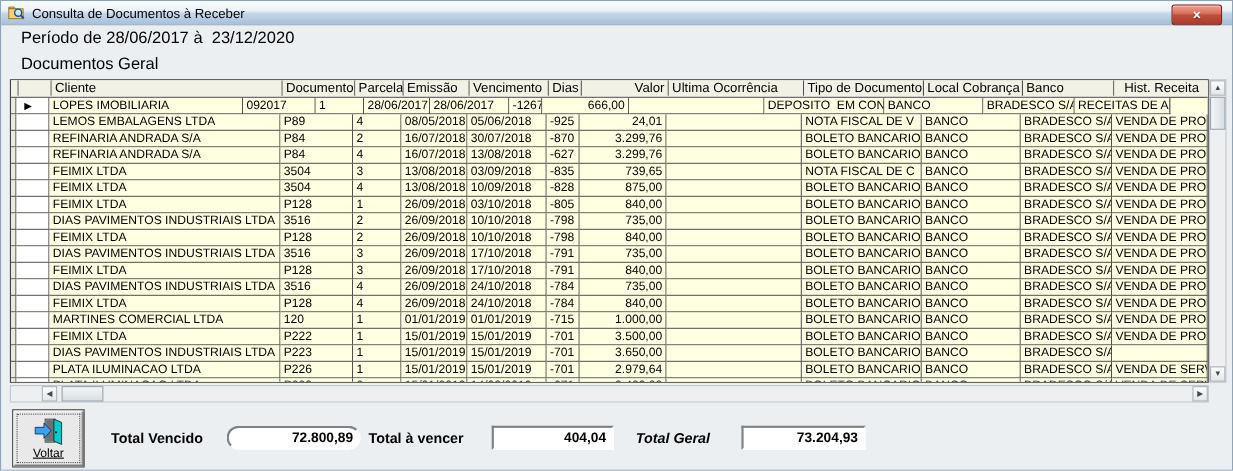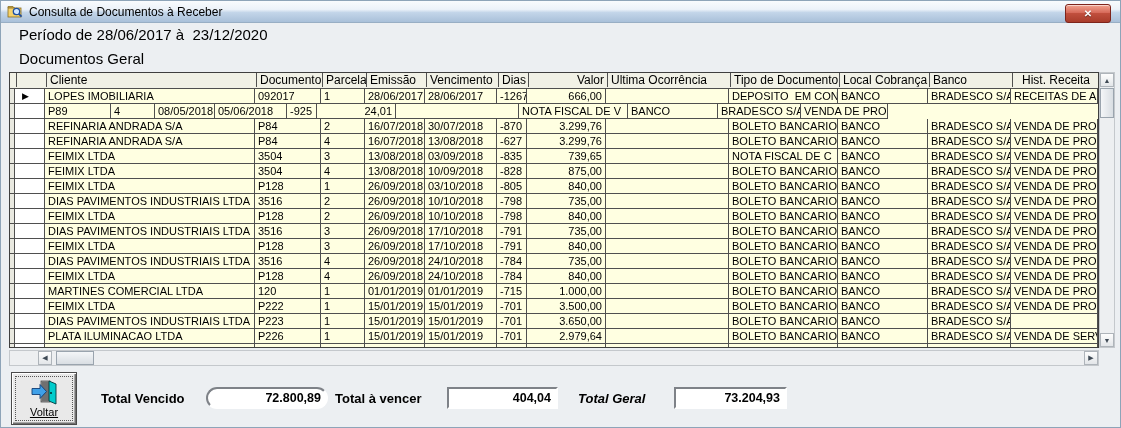--- a/index.html
+++ b/index.html
@@ -97,36 +97,37 @@
         <div class="hcell" style="width: 123px;">Ultima Ocorrência</div>
         <div class="hcell" style="width: 109px;">Tipo de Documento</div>
         <div class="hcell" style="width: 90px;">Local Cobrança</div>
         <div class="hcell" style="width: 83px;">Banco</div>
         <div class="hcell" style="width: 87px; text-align: center;">Hist. Receita</div>
       </div>
     <div id="gbody">
         <div class="grow">
           <div class="cell void" style="width: 5px;"></div>
           <div class="cell sel" style="width: 30px;"><span class="marker">▶</span></div>
-          <div class="cell" style="width: 210px;">LOPES IMOBILIARIA</div>
+          <div class="cell" style="width: 176px;">LOPES IMOBILIARIA</div>
           <div class="cell" style="width: 66px;">092017</div>
           <div class="cell" style="width: 44px;">1</div>
           <div class="cell" style="width: 60px;">28/06/2017</div>
           <div class="cell" style="width: 72px;">28/06/2017</div>
           <div class="cell" style="width: 30px;">-1267</div>
           <div class="cell right" style="width: 79px;">666,00</div>
           <div class="cell" style="width: 123px;"></div>
           <div class="cell" style="width: 109px;">DEPOSITO  EM CON</div>
           <div class="cell" style="width: 90px;">BANCO</div>
           <div class="cell" style="width: 83px;">BRADESCO S/A</div>
           <div class="cell" style="width: 87px;">RECEITAS DE ALU</div>
         </div>
         <div class="grow">
           <div class="cell void" style="width: 5px;"></div>
           <div class="cell sel" style="width: 30px;"></div>
+          <div class="cell" style="width: 210px;">LEMOS EMBALAGENS LTDA</div>
           <div class="cell" style="width: 66px;">P89</div>
           <div class="cell" style="width: 44px;">4</div>
           <div class="cell" style="width: 60px;">08/05/2018</div>
           <div class="cell" style="width: 72px;">05/06/2018</div>
           <div class="cell" style="width: 30px;">-925</div>
           <div class="cell right" style="width: 79px;">24,01</div>
           <div class="cell" style="width: 123px;"></div>
           <div class="cell" style="width: 109px;">NOTA FISCAL DE V</div>
           <div class="cell" style="width: 90px;">BANCO</div>
           <div class="cell" style="width: 83px;">BRADESCO S/A</div>

